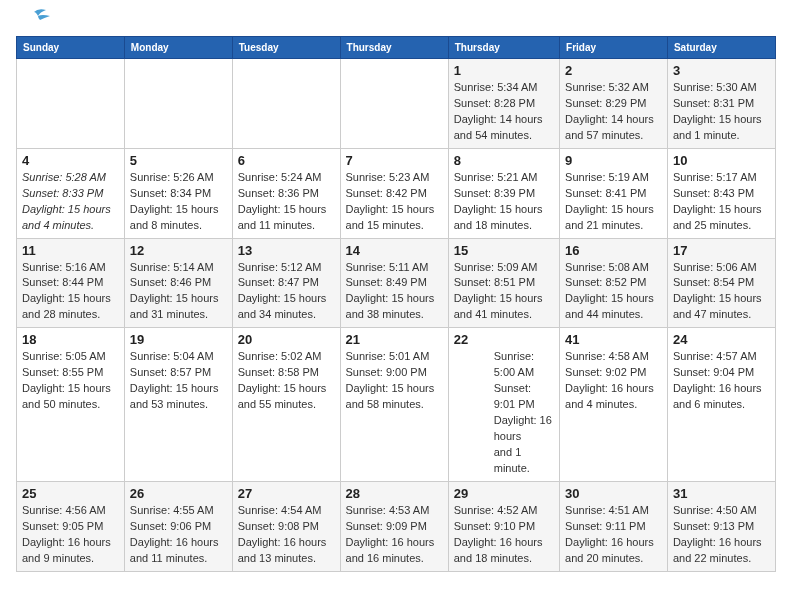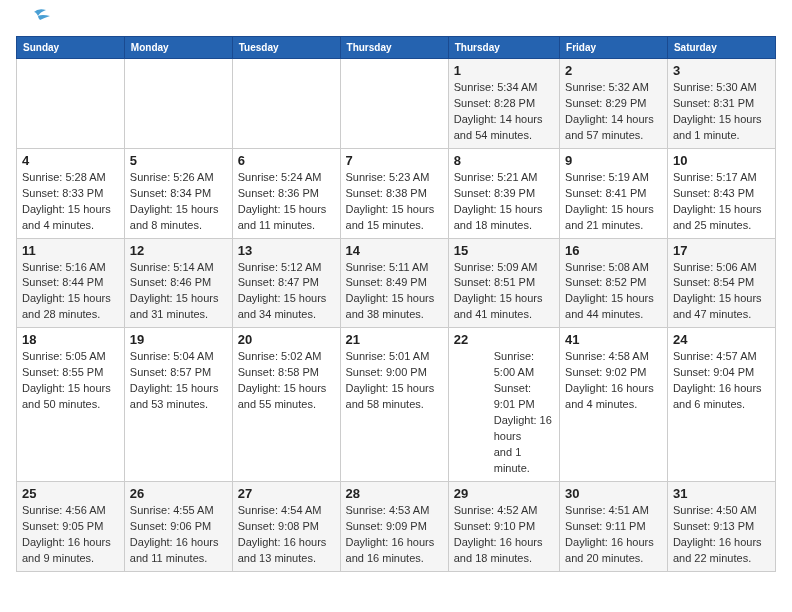--- a/index.html
+++ b/index.html
@@ -140,21 +140,21 @@
           <span class="day-num">3</span>
           <div class="day-info" style="white-space: pre-line;">Sunrise: 5:30 AM
 Sunset: 8:31 PM
 Daylight: 15 hours
 and 1 minute.</div>
         </td>
       </tr>
       <tr>
         <td>
           <span class="day-num">4</span>
-          <div class="day-info" style="white-space: pre-line;">Sunrise: 5:28 AM
+          <div class="day-info" style="white-space: pre-line; font-style: italic;">Sunrise: 5:28 AM
 Sunset: 8:33 PM
 Daylight: 15 hours
 and 4 minutes.</div>
         </td>
         <td>
           <span class="day-num">5</span>
           <div class="day-info" style="white-space: pre-line;">Sunrise: 5:26 AM
 Sunset: 8:34 PM
 Daylight: 15 hours
 and 8 minutes.</div>
@@ -162,21 +162,21 @@
         <td>
           <span class="day-num">6</span>
           <div class="day-info" style="white-space: pre-line;">Sunrise: 5:24 AM
 Sunset: 8:36 PM
 Daylight: 15 hours
 and 11 minutes.</div>
         </td>
         <td>
           <span class="day-num">7</span>
           <div class="day-info" style="white-space: pre-line;">Sunrise: 5:23 AM
-Sunset: 8:38 PM
+Sunset: 8:42 PM
 Daylight: 15 hours
 and 15 minutes.</div>
         </td>
         <td>
           <span class="day-num">8</span>
           <div class="day-info" style="white-space: pre-line;">Sunrise: 5:21 AM
 Sunset: 8:39 PM
 Daylight: 15 hours
 and 18 minutes.</div>
         </td>

